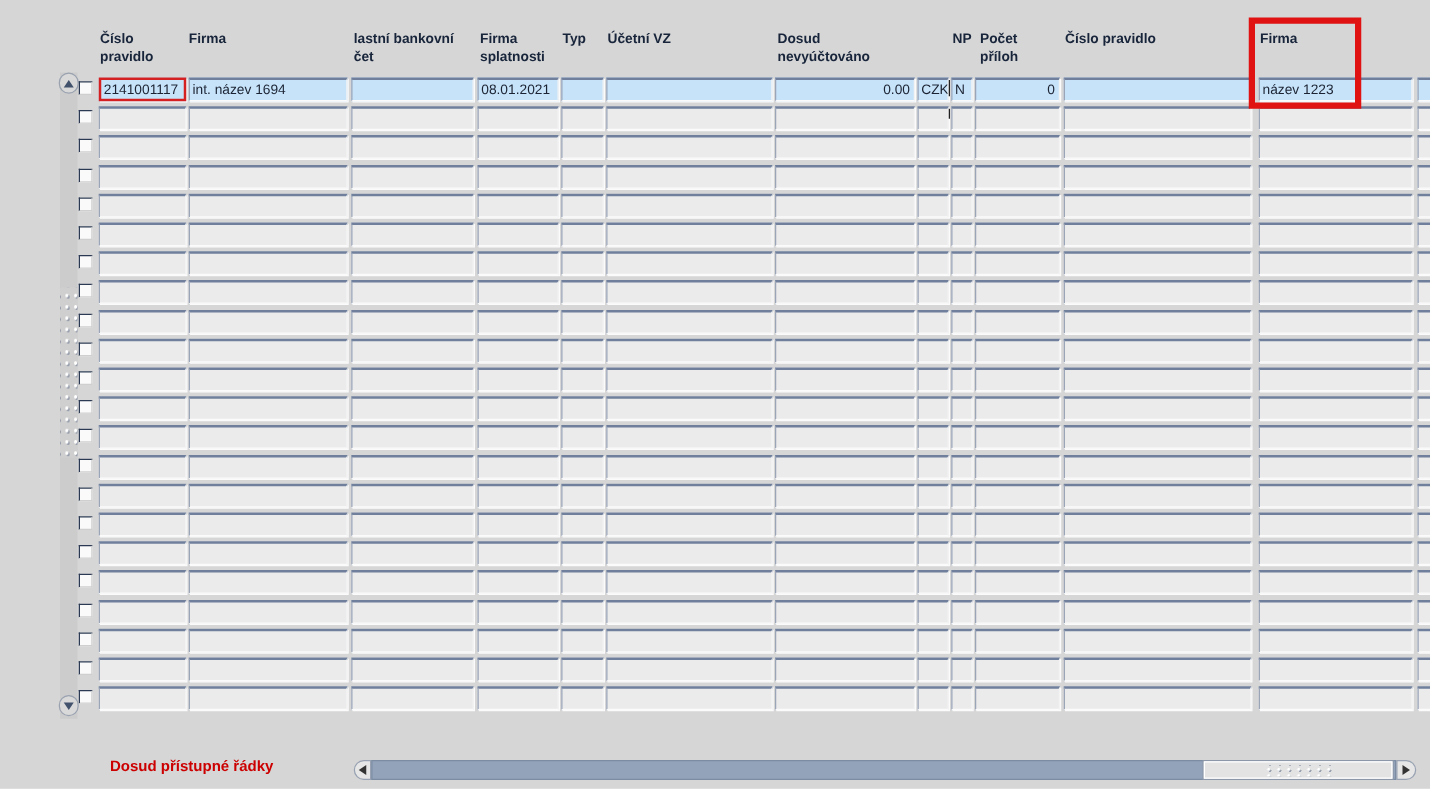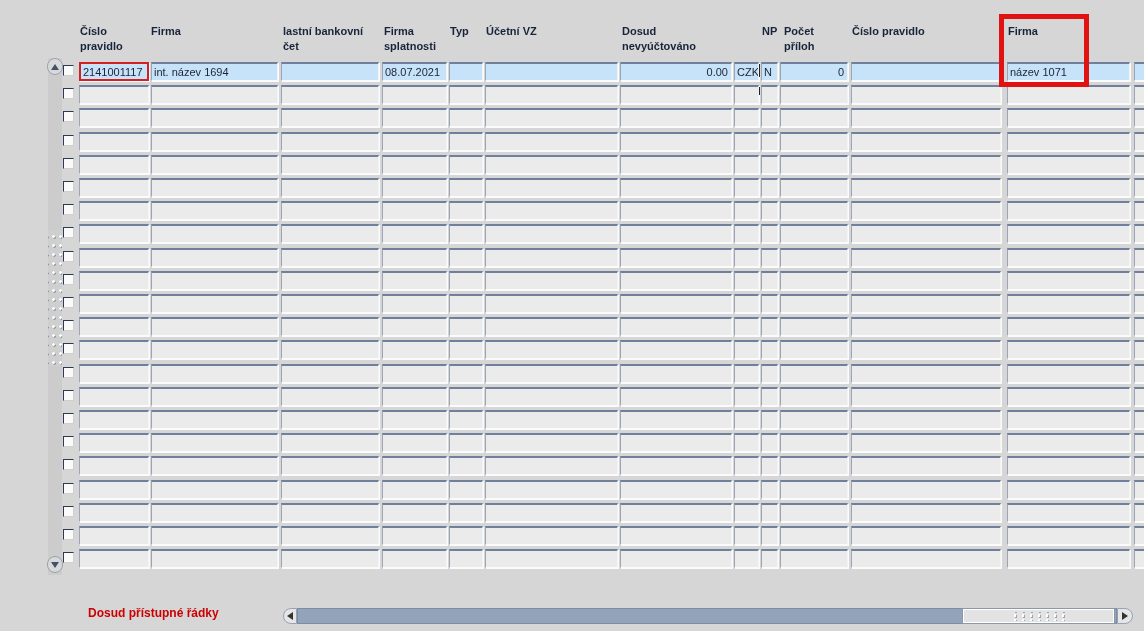--- a/index.html
+++ b/index.html
@@ -130,29 +130,29 @@
   </div>
   <div class="sbtn" style="left:47px; top:556px;">
     <div class="tri-down"></div>
   </div>
 
   <div id="rows">
       <div class="checkbox" style="left: 63px; top: 65px;"></div>
       <div class="cell blue focused" style="left: 79px; top: 62px; width: 70px;">2141001117</div>
       <div class="cell blue" style="left: 151px; top: 62px; width: 127px;">int. název 1694</div>
       <div class="cell blue" style="left: 281px; top: 62px; width: 98px;"></div>
-      <div class="cell blue" style="left: 382px; top: 62px; width: 65px;">08.07.2021</div>
+      <div class="cell blue" style="left: 382px; top: 62px; width: 65px;">08.01.2021</div>
       <div class="cell blue" style="left: 449px; top: 62px; width: 34px;"></div>
       <div class="cell blue" style="left: 485px; top: 62px; width: 133px;"></div>
       <div class="cell blue" style="left: 620px; top: 62px; width: 112px; text-align: right;">0.00</div>
       <div class="cell blue" style="left: 734px; top: 62px; width: 25px;">CZK</div>
       <div class="cell blue" style="left: 761px; top: 62px; width: 17px;">N</div>
       <div class="cell blue" style="left: 780px; top: 62px; width: 68px; text-align: right;">0</div>
       <div class="cell blue" style="left: 851px; top: 62px; width: 150px;"></div>
-      <div class="cell blue" style="left: 1007px; top: 62px; width: 123px;">název 1071</div>
+      <div class="cell blue" style="left: 1007px; top: 62px; width: 123px;">název 1223</div>
       <div class="cell blue" style="left: 1134px; top: 62px; width: 12px;"></div>
       <div class="checkbox" style="left: 63px; top: 88.2px;"></div>
       <div class="cell" style="left: 79px; top: 85.2px; width: 70px;"></div>
       <div class="cell" style="left: 151px; top: 85.2px; width: 127px;"></div>
       <div class="cell" style="left: 281px; top: 85.2px; width: 98px;"></div>
       <div class="cell" style="left: 382px; top: 85.2px; width: 65px;"></div>
       <div class="cell" style="left: 449px; top: 85.2px; width: 34px;"></div>
       <div class="cell" style="left: 485px; top: 85.2px; width: 133px;"></div>
       <div class="cell" style="left: 620px; top: 85.2px; width: 112px; text-align: right;"></div>
       <div class="cell" style="left: 734px; top: 85.2px; width: 25px;"></div>

